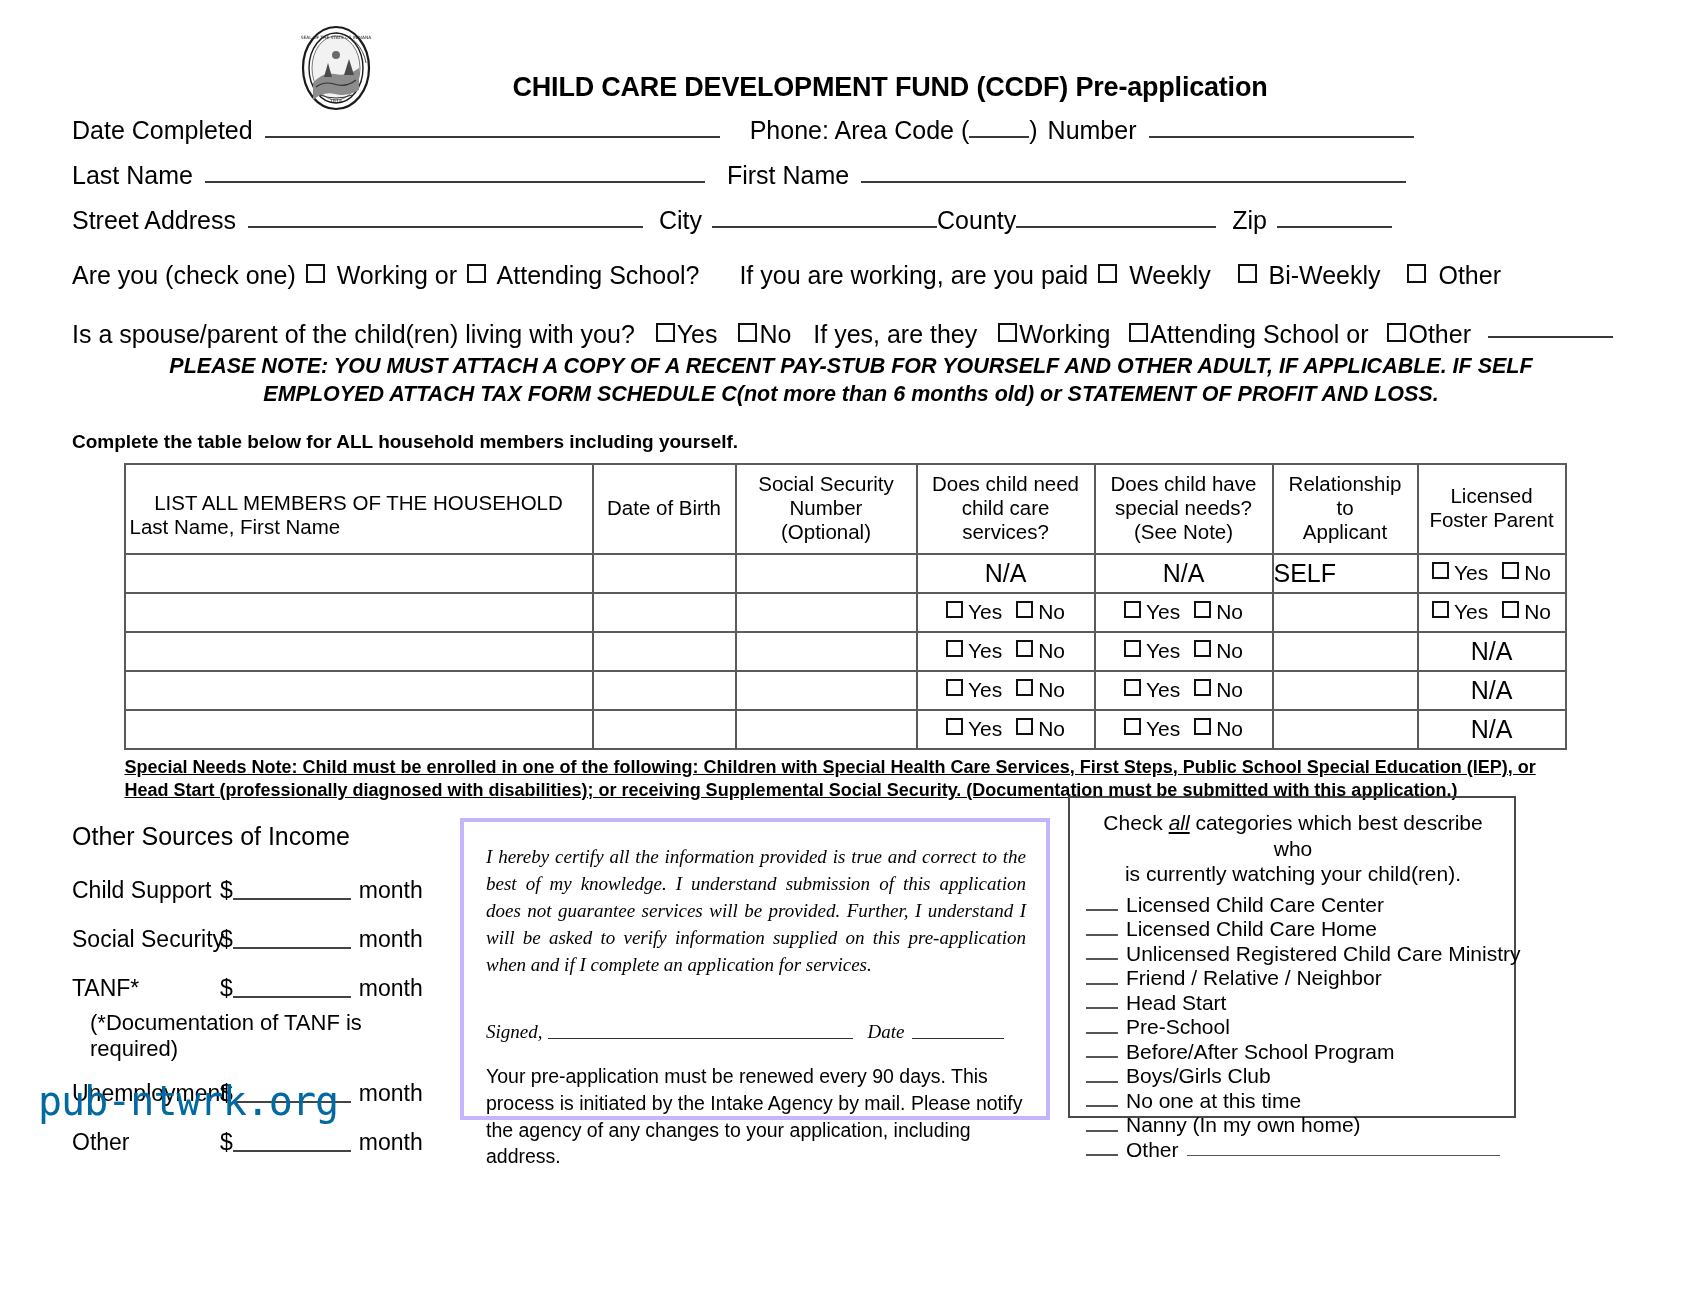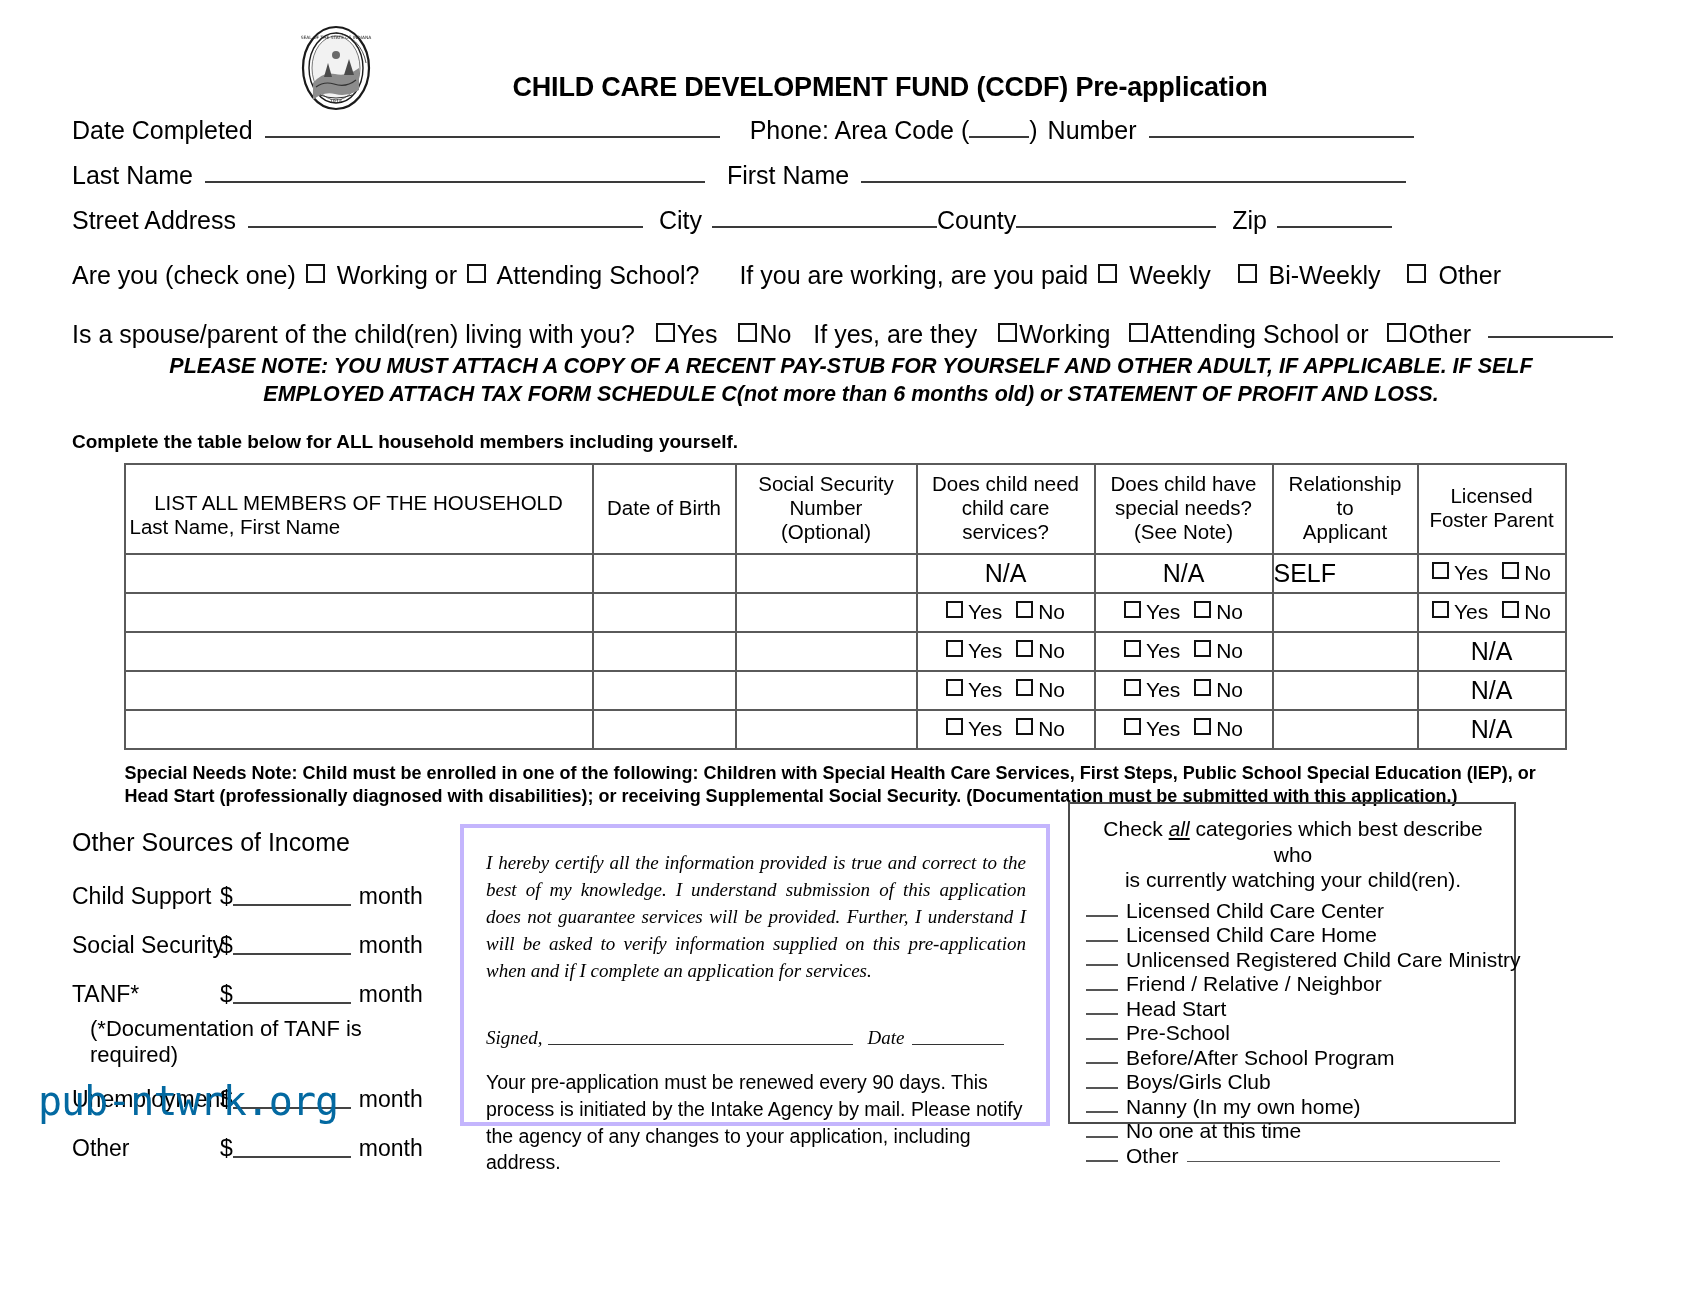--- a/index.html
+++ b/index.html
@@ -131,24 +131,25 @@
   }
   td.na { font-size: 25px; }
   td.self { font-size: 25px; text-align: left; padding-left: 14px; }
   .yn { font-size: 21px; white-space: nowrap; }
   .yn .cb { width: 13px; height: 13px; border-width: 2px; margin: 0 5px 0 0; }
   .yn .gap { display:inline-block; width: 14px; }
 
   
   .sn-note {
     width: 1441px;
-    margin: 12px auto 0;
+    margin: 6px auto 0;
     font-size: 18px;
     font-weight: bold;
     line-height: 1.28;
+    text-decoration: underline;
   }
 
   
   .bottom {
     position: relative;
     margin-top: 16px;
     height: 320px;
   }
 
   .income {
@@ -557,25 +558,25 @@
           <div class="cp-item">
             <span class="cp-blank"></span>
             <span>Before/After School Program</span>
           </div>
           <div class="cp-item">
             <span class="cp-blank"></span>
             <span>Boys/Girls Club</span>
           </div>
           <div class="cp-item">
             <span class="cp-blank"></span>
+            <span>No one at this time</span>
+          </div>
+          <div class="cp-item">
+            <span class="cp-blank"></span>
             <span>Nanny (In my own home)</span>
-          </div>
-          <div class="cp-item">
-            <span class="cp-blank"></span>
-            <span>No one at this time</span>
           </div>
           <div class="cp-item">
             <span class="cp-blank"></span>
             <span>Other</span>
             <span class="cp-otherline"></span>
           </div>
         </div>
     </div>
   </div>
 

